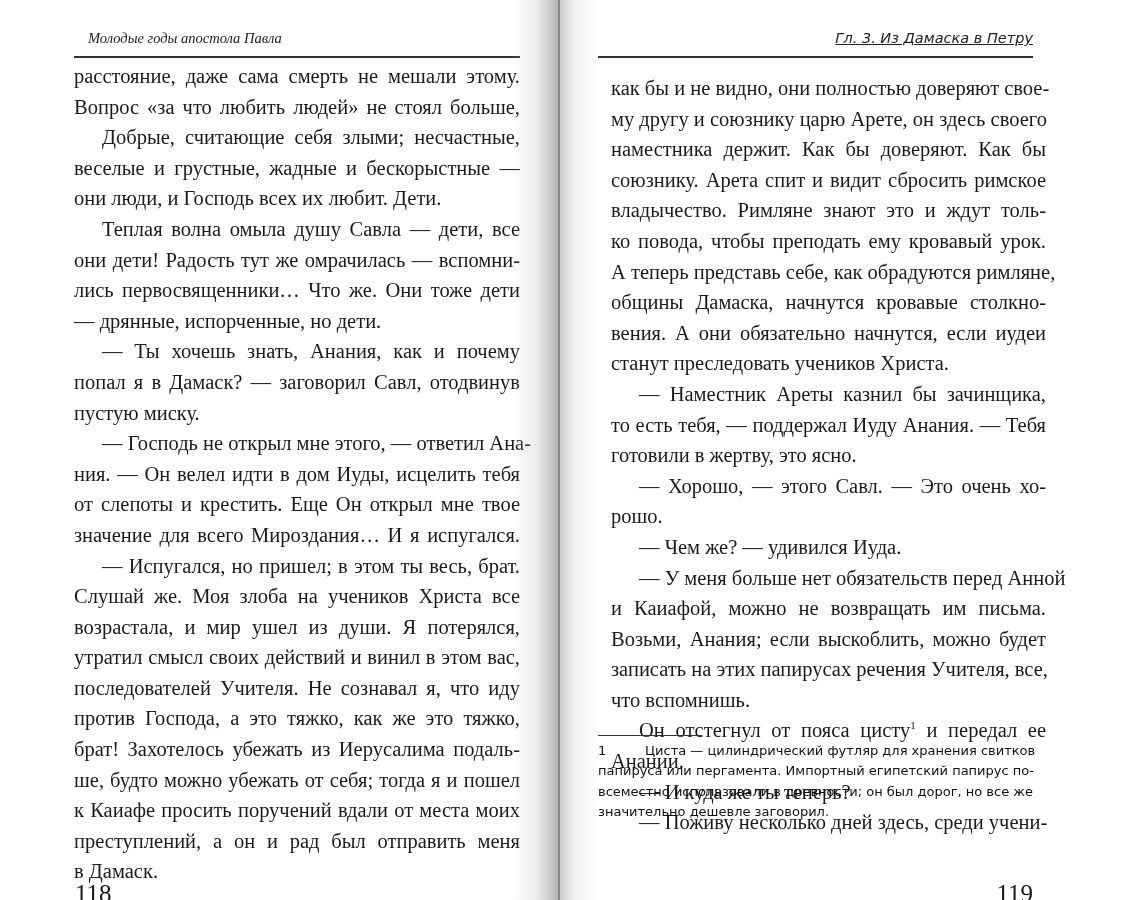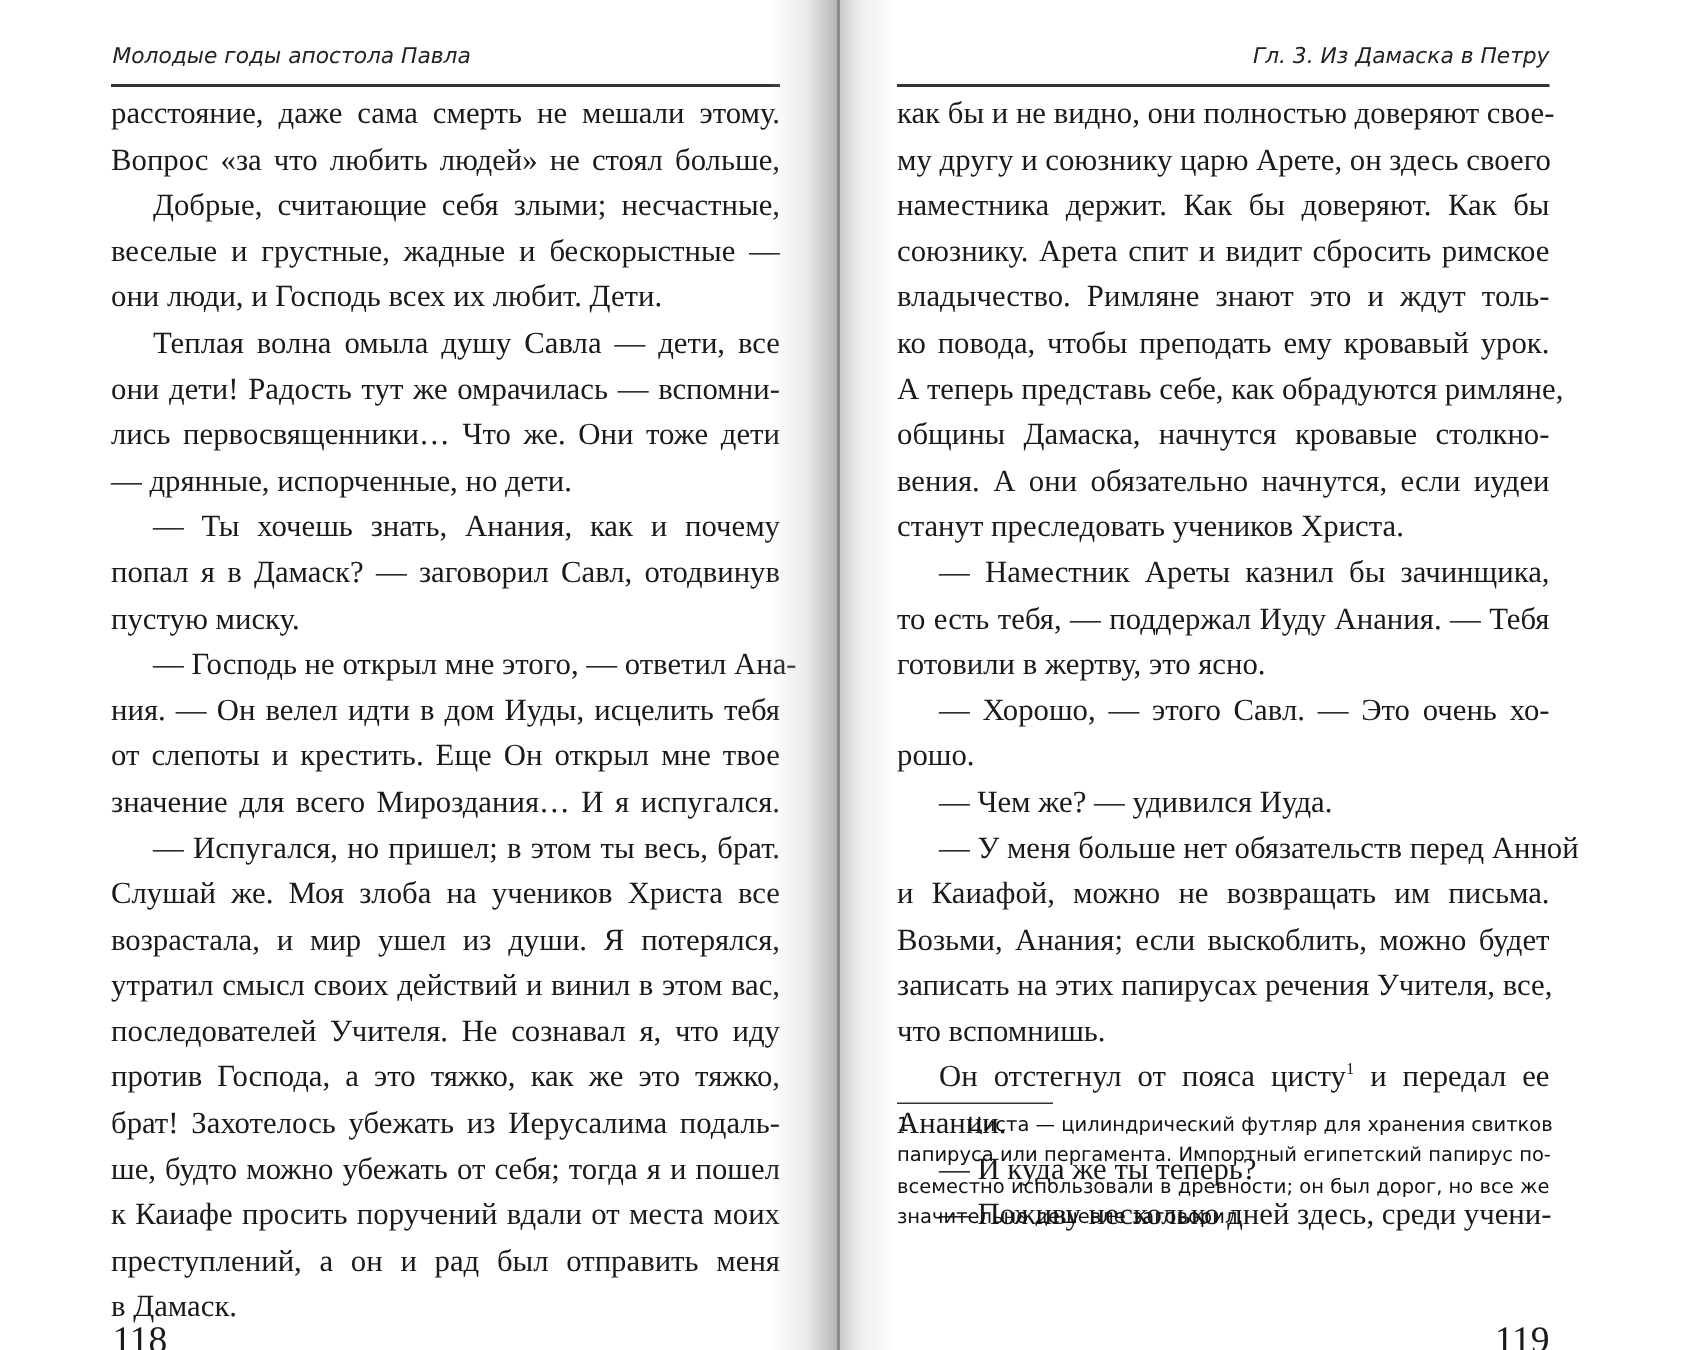--- a/index.html
+++ b/index.html
@@ -28,34 +28,34 @@
     .fold-line {
       position: absolute; top: 0; left: 558px; width: 2px; height: 900px;
       background: #8a8a8a;
     }
     .running-head {
       position: absolute; top: 30px;
       font-family: "DejaVu Sans", "Liberation Sans", sans-serif;
       font-style: italic; font-size: 14.5px; color: #222;
       white-space: nowrap;
     }
-    .page-left .running-head { left: 75px; }
-    .page-right .running-head { right: 88px; text-align: center; }
+    .page-left .running-head { left: 88px; font-family: Liberation Serif, serif; }
+    .page-right .running-head { right: 88px; text-align: center; text-decoration: underline; }
     .head-rule {
       position: absolute; top: 56px; height: 1.5px; background: #333;
     }
     .page-left .head-rule { left: 74px; width: 446px; }
     .page-right .head-rule { left: 40px; width: 435px; }
     .text-block {
       position: absolute; top: 61px;
       font-size: 20.5px; line-height: 30.6px;
       text-align: justify;
     }
     .page-left .text-block { left: 74px; width: 446px; }
-    .page-right .text-block { left: 40px; width: 435px; }
+    .page-right .text-block { left: 53px; width: 435px; margin-top: 12px; }
     .line {
       display: block; white-space: nowrap;
       text-align: justify; text-align-last: justify;
       height: 30.6px;
     }
     .line.last { text-align-last: left; }
     .line.indent { padding-left: 28px; }
     .page-number {
       position: absolute; top: 880px; font-size: 25px; color: #1a1a1a;
     }

